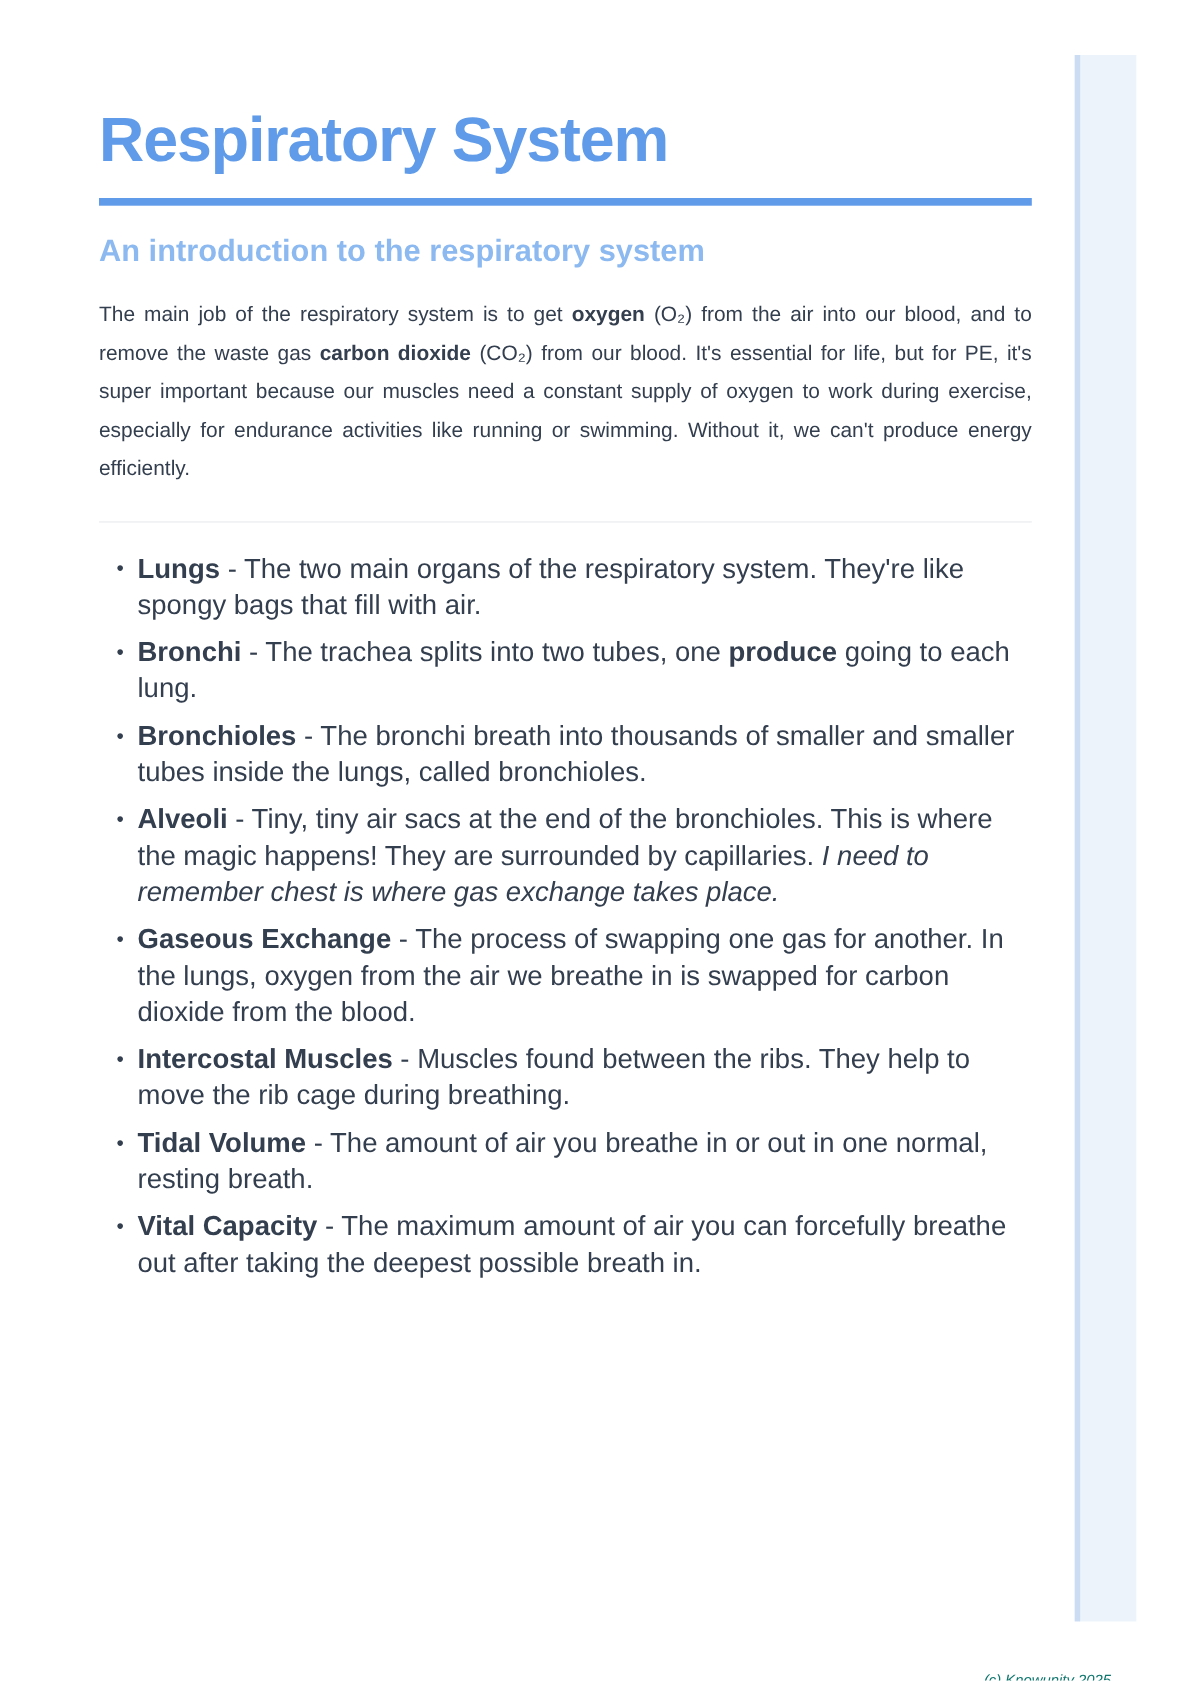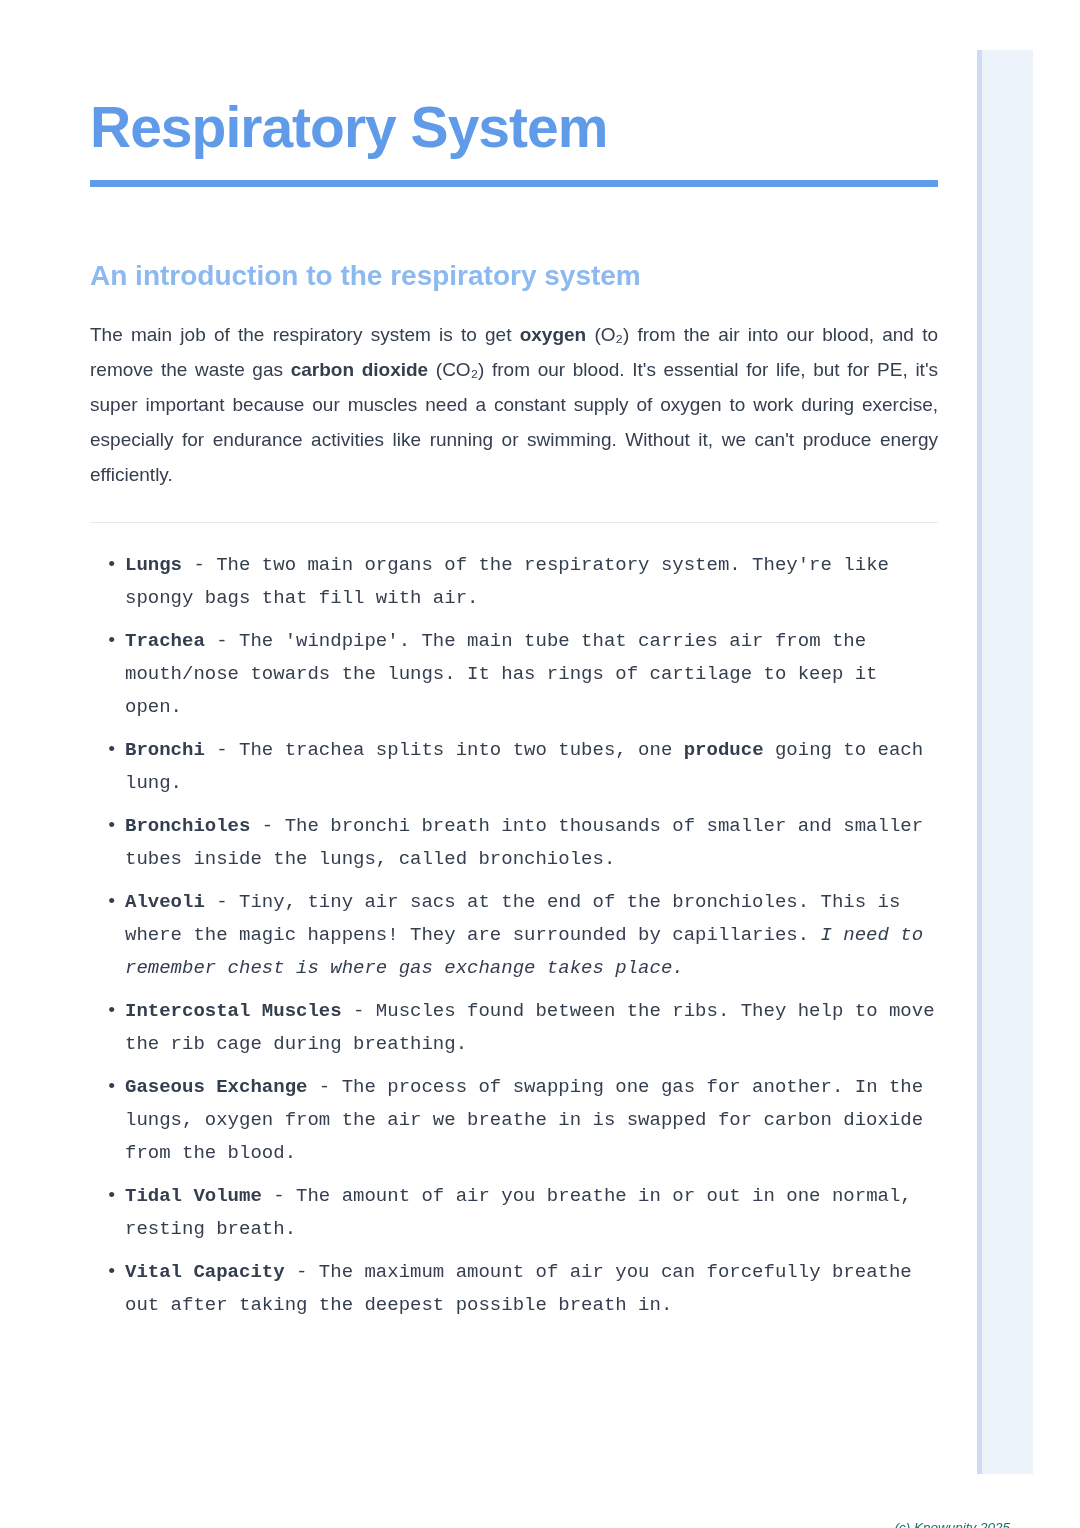--- a/index.html
+++ b/index.html
@@ -45,40 +45,39 @@
     margin-top: 22px;
     border: none;
   }
   .section-heading {
     margin: 0;
     font-size: 28px;
     line-height: 34px;
     font-weight: bold;
     color: #8cb9f0;
   }
-  .section-heading.first { margin-top: 72px; }
+  .section-heading.first { margin-top: 24px; }
   .section-heading.second { margin-top: 40px; }
   .intro-paragraph {
     margin: 24px 0 0 0;
     font-size: 19px;
     line-height: 35px;
     text-align: justify;
   }
   .divider {
     border: none;
     border-top: 1px solid #e7e9ec;
     margin: 30px 0 0 0;
   }
   .definitions-list {
     margin: 26px 0 0 0;
     padding: 0 0 0 35px;
     list-style: none;
-    font-size: 19px;
+    font-size: 25px;
     line-height: 33px;
-    font-family: Liberation Mono, monospace;
   }
   .definitions-list li {
     position: relative;
     margin: 0 0 10px 0;
   }
   .definitions-list li::before {
     content: "\2022";
     position: absolute;
     left: -19px;
     top: 0;
@@ -109,25 +108,24 @@
 
     <h2 class="section-heading first">An introduction to the respiratory system</h2>
 
     <p class="intro-paragraph"><span>The main job of the respiratory system is to get </span><span class="b">oxygen</span><span> (O₂) from the air into our blood, and to remove the waste gas </span><span class="b">carbon dioxide</span><span> (CO₂) from our blood. It's essential for life, but for PE, it's super important because our muscles need a constant supply of oxygen to work during exercise, especially for endurance activities like running or swimming. Without it, we can't produce energy efficiently.</span></p>
 
     <hr class="divider">
 
 
     <ul class="definitions-list">
         <li><span class="b">Lungs</span><span> - The two main organs of the respiratory system. They're like spongy bags that fill with air.</span></li>
-        <li><span class="b">Trachea</span><span> - The 'windpipe'. The main tube that carries air from the mouth/nose towards the lungs. It has rings of cartilage to keep it open.</span></li>
         <li><span class="b">Bronchi</span><span> - The trachea splits into two tubes, one </span><span class="b">produce</span><span> going to each lung.</span></li>
         <li><span class="b">Bronchioles</span><span> - The bronchi breath into thousands of smaller and smaller tubes inside the lungs, called bronchioles.</span></li>
         <li><span class="b">Alveoli</span><span> - Tiny, tiny air sacs at the end of the bronchioles. This is where the magic happens! They are surrounded by capillaries. </span><span class="i">I need to remember chest is where gas exchange takes place.</span></li>
+        <li><span class="b">Gaseous Exchange</span><span> - The process of swapping one gas for another. In the lungs, oxygen from the air we breathe in is swapped for carbon dioxide from the blood.</span></li>
         <li><span class="b">Intercostal Muscles</span><span> - Muscles found between the ribs. They help to move the rib cage during breathing.</span></li>
-        <li><span class="b">Gaseous Exchange</span><span> - The process of swapping one gas for another. In the lungs, oxygen from the air we breathe in is swapped for carbon dioxide from the blood.</span></li>
         <li><span class="b">Tidal Volume</span><span> - The amount of air you breathe in or out in one normal, resting breath.</span></li>
         <li><span class="b">Vital Capacity</span><span> - The maximum amount of air you can forcefully breathe out after taking the deepest possible breath in.</span></li>
       </ul>
   </main>
 
   <div class="watermark">(c) Knowunity 2025</div>
 </div>
 
 </body></html>

